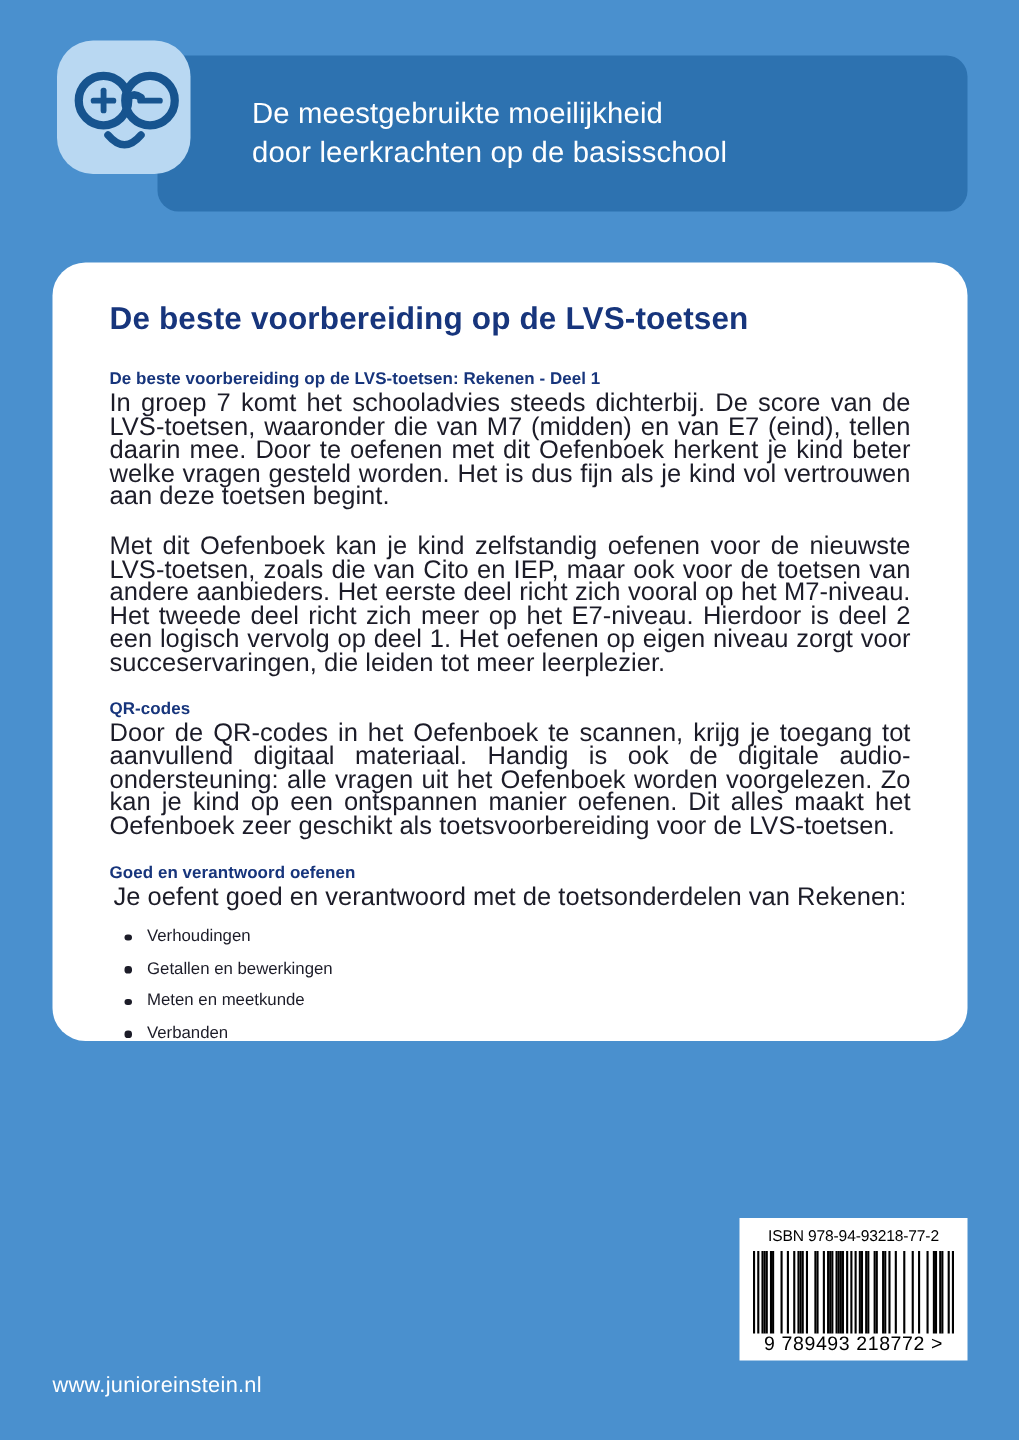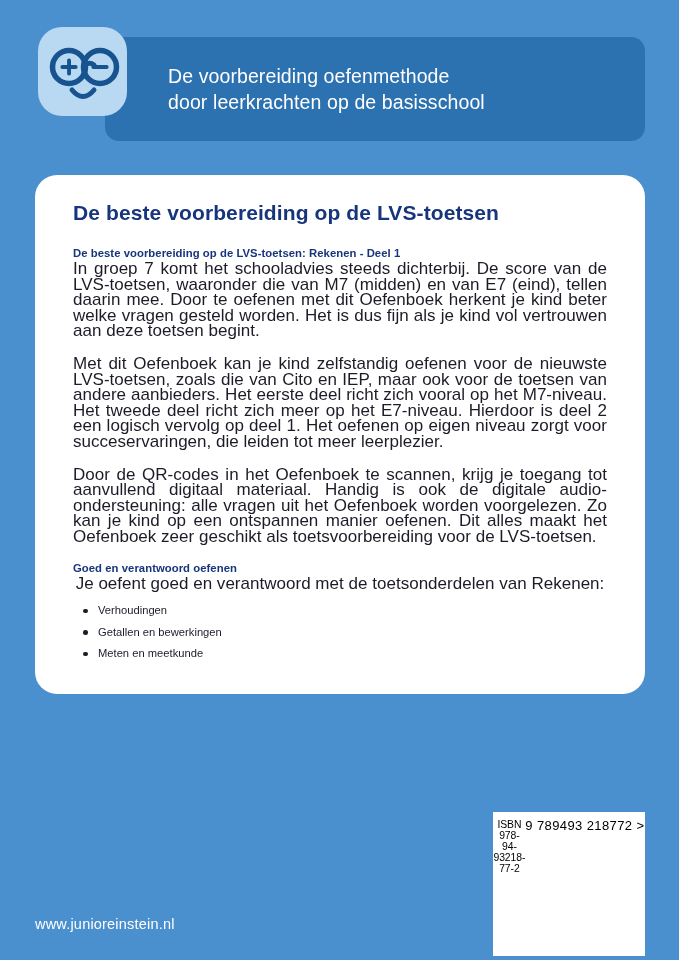--- a/index.html
+++ b/index.html
@@ -116,27 +116,26 @@
     background: #1c1c28;
     border-radius: 50%;
   }
 
   
   .barcode-box {
     position: absolute;
     left: 493px;
     top: 812px;
     width: 152px;
-    height: 144px;
+    height: 95px;
     background: #ffffff;
     box-sizing: border-box;
     padding: 7px 9px 4px 9px;
     display: flex;
-    flex-direction: row;
-    justify-content: center;
+    flex-direction: column;
   }
   .isbn-label {
     color: #000000;
     font-size: 10.4px;
     text-align: center;
     letter-spacing: -0.1px;
     margin-bottom: 4px;
     font-family: "Liberation Sans", sans-serif;
   }
   .bars-wrap {
@@ -163,21 +162,21 @@
     top: 916px;
     color: #ffffff;
     font-size: 14.5px;
     letter-spacing: 0.2px;
   }
 </style>
 </head>
 <body>
 
 <div class="header-band">
-  <div class="header-line">De voorbereiding oefenmethode</div>
+  <div class="header-line">De meestgebruikte moeilijkheid</div>
   <div class="header-line">door leerkrachten op de basisschool</div>
 </div>
 
 <div class="logo-tile">
   <svg class="logo-svg" width="89" height="89" viewBox="0 0 89 89">
 
     <circle cx="31" cy="40" r="16.5" fill="none" stroke="#17548f" stroke-width="5.5"></circle>
     <rect x="29.1" y="31.5" width="3.9" height="17" rx="1.7" fill="#17548f"></rect>
     <rect x="22.5" y="38.1" width="17" height="3.9" rx="1.7" fill="#17548f"></rect>
 
@@ -197,39 +196,44 @@
   <div class="section">
     <div class="section-heading">De beste voorbereiding op de LVS-toetsen: Rekenen - Deel 1</div>
     <p class="body-text">In groep 7 komt het schooladvies steeds dichterbij. De score van de LVS-toetsen, waaronder die van M7 (midden) en van E7 (eind), tellen daarin mee. Door te oefenen met dit Oefenboek herkent je kind beter welke vragen gesteld worden. Het is dus fijn als je kind vol vertrouwen aan deze toetsen begint.</p>
   </div>
 
   <div class="section">
     <p class="body-text">Met dit Oefenboek kan je kind zelfstandig oefenen voor de nieuwste LVS-toetsen, zoals die van Cito en IEP, maar ook voor de toetsen van andere aanbieders. Het eerste deel richt zich vooral op het M7-niveau. Het tweede deel richt zich meer op het E7-niveau. Hierdoor is deel 2 een logisch vervolg op deel 1. Het oefenen op eigen niveau zorgt voor succeservaringen, die leiden tot meer leerplezier.</p>
   </div>
 
   <div class="section">
+    <div class="section-heading">QR-codes</div>
     <p class="body-text">Door de QR-codes in het Oefenboek te scannen, krijg je toegang tot aanvullend digitaal materiaal. Handig is ook de digitale audio-ondersteuning: alle vragen uit het Oefenboek worden voorgelezen. Zo kan je kind op een ontspannen manier oefenen. Dit alles maakt het Oefenboek zeer geschikt als toetsvoorbereiding voor de LVS-toetsen.</p>
   </div>
 
   <div class="section">
     <div class="section-heading">Goed en verantwoord oefenen</div>
     <p class="body-text noj">Je oefent goed en verantwoord met de toetsonderdelen van Rekenen:</p>
 
     <ul class="bullet-list">
       <li>
         <span class="dot"></span>
         <span>Verhoudingen</span>
       </li>
       <li>
         <span class="dot"></span>
         <span>Getallen en bewerkingen</span>
       </li>
       <li>
         <span class="dot"></span>
         <span>Meten en meetkunde</span>
+      </li>
+      <li>
+        <span class="dot"></span>
+        <span>Verbanden</span>
       </li>
     </ul>
 
   </div>
 
 </div>
 
 <div class="barcode-box">
   <div class="isbn-label">ISBN 978-94-93218-77-2</div>
   <div class="bars-wrap">

